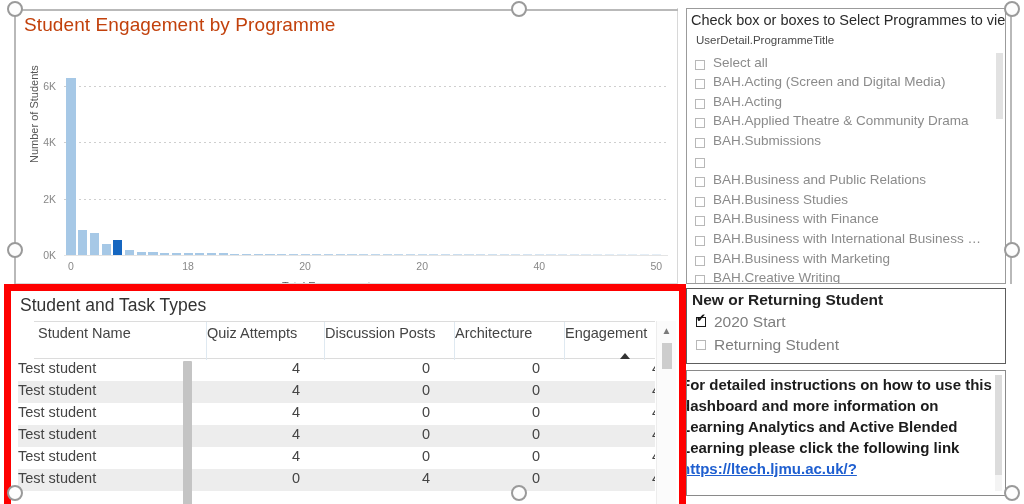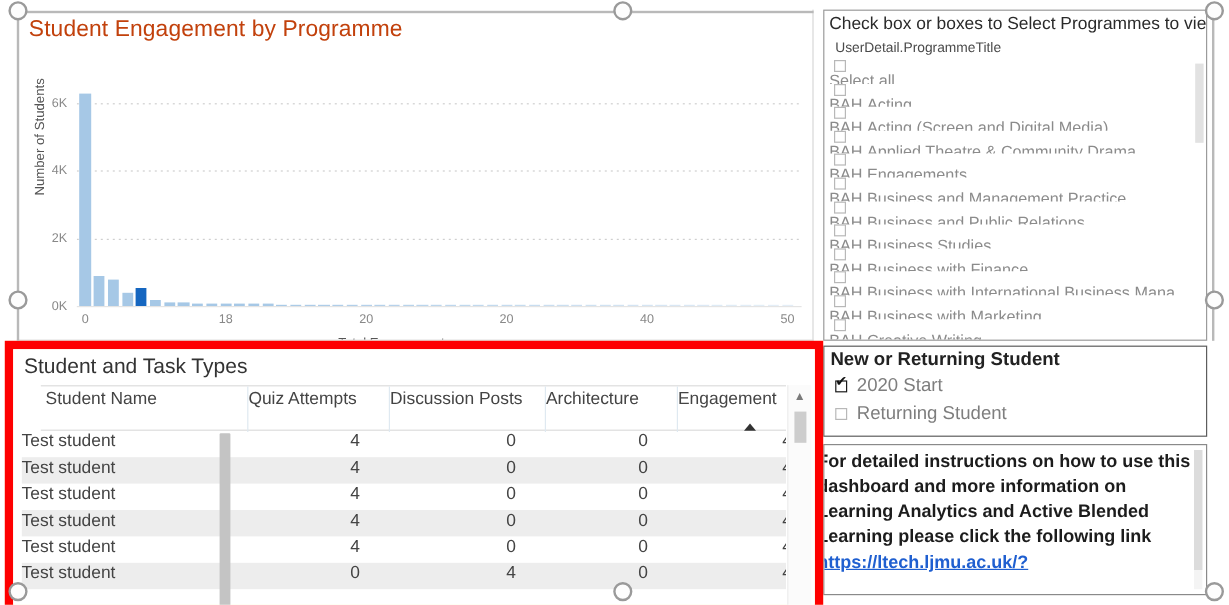--- a/index.html
+++ b/index.html
@@ -76,21 +76,21 @@
   #tbl-scroll .thumb { position:absolute; left:5px; top:22px; width:10px; height:26px; background:#cdcdcd; }
 
   
   #slicer-panel {
     position:absolute; left:686px; top:8px; width:320px; height:276px;
     background:#fff; border:1px solid #9b9b9b; overflow:hidden;
   }
   #slicer-header { position:absolute; left:4px; top:3px; font-size:14.5px; color:#2a2a2a; white-space:nowrap; }
   #slicer-sub { position:absolute; left:9px; top:25px; font-size:11.5px; color:#4a4a4a; white-space:nowrap; }
   #slicer-list { position:absolute; left:4px; top:41px; right:14px; bottom:0; }
-  .slicer-item { position:relative; height:19.6px; display:flex; align-items:flex-start; white-space:nowrap;flex-direction:column; }
+  .slicer-item { position:relative; height:19.6px; display:flex; align-items:flex-end; white-space:nowrap; }
   .cbx { width:10px; height:10px; border:1px solid #b8b8b8; background:#fff;
     margin-right:8px; margin-left:4px; flex:none; position:relative; }
   .cbx.checked { border-color:#1a1a1a; background:#fff; }
   .cbx.checked::after { content:"✔"; position:absolute; left:-1px; top:-6px;
     font-size:12px; color:#111; line-height:12px; }
   .slicer-label { font-size:13.5px; color:#8b8b8b; overflow:hidden; text-overflow:ellipsis; }
   #slicer-scroll { position:absolute; right:2px; top:44px; bottom:4px; width:7px; }
   #slicer-scroll .thumb { position:absolute; left:0; top:0; width:7px; height:66px; background:#e2e2e2; }
 
   #newret-panel {
@@ -260,37 +260,36 @@
   <div id="slicer-panel">
     <div id="slicer-header">Check box or boxes to Select Programmes to view</div>
     <div id="slicer-sub">UserDetail.ProgrammeTitle</div>
     <div id="slicer-list">
         <div class="slicer-item">
           <span class="cbx"></span>
           <span class="slicer-label">Select all</span>
         </div>
         <div class="slicer-item">
           <span class="cbx"></span>
+          <span class="slicer-label">BAH.Acting (Screen and Digital Media)</span>
+        </div>
+        <div class="slicer-item">
+          <span class="cbx"></span>
           <span class="slicer-label">BAH.Acting</span>
         </div>
         <div class="slicer-item">
           <span class="cbx"></span>
-          <span class="slicer-label">BAH.Acting (Screen and Digital Media)</span>
-        </div>
-        <div class="slicer-item">
-          <span class="cbx"></span>
           <span class="slicer-label">BAH.Applied Theatre &amp; Community Drama</span>
         </div>
         <div class="slicer-item">
           <span class="cbx"></span>
-          <span class="slicer-label">BAH.Engagements</span>
-        </div>
-        <div class="slicer-item">
-          <span class="cbx"></span>
-          <span class="slicer-label">BAH.Business and Management Practice</span>
+          <span class="slicer-label">BAH.Submissions</span>
+        </div>
+        <div class="slicer-item">
+          <span class="cbx"></span>
         </div>
         <div class="slicer-item">
           <span class="cbx"></span>
           <span class="slicer-label">BAH.Business and Public Relations</span>
         </div>
         <div class="slicer-item">
           <span class="cbx"></span>
           <span class="slicer-label">BAH.Business Studies</span>
         </div>
         <div class="slicer-item">

